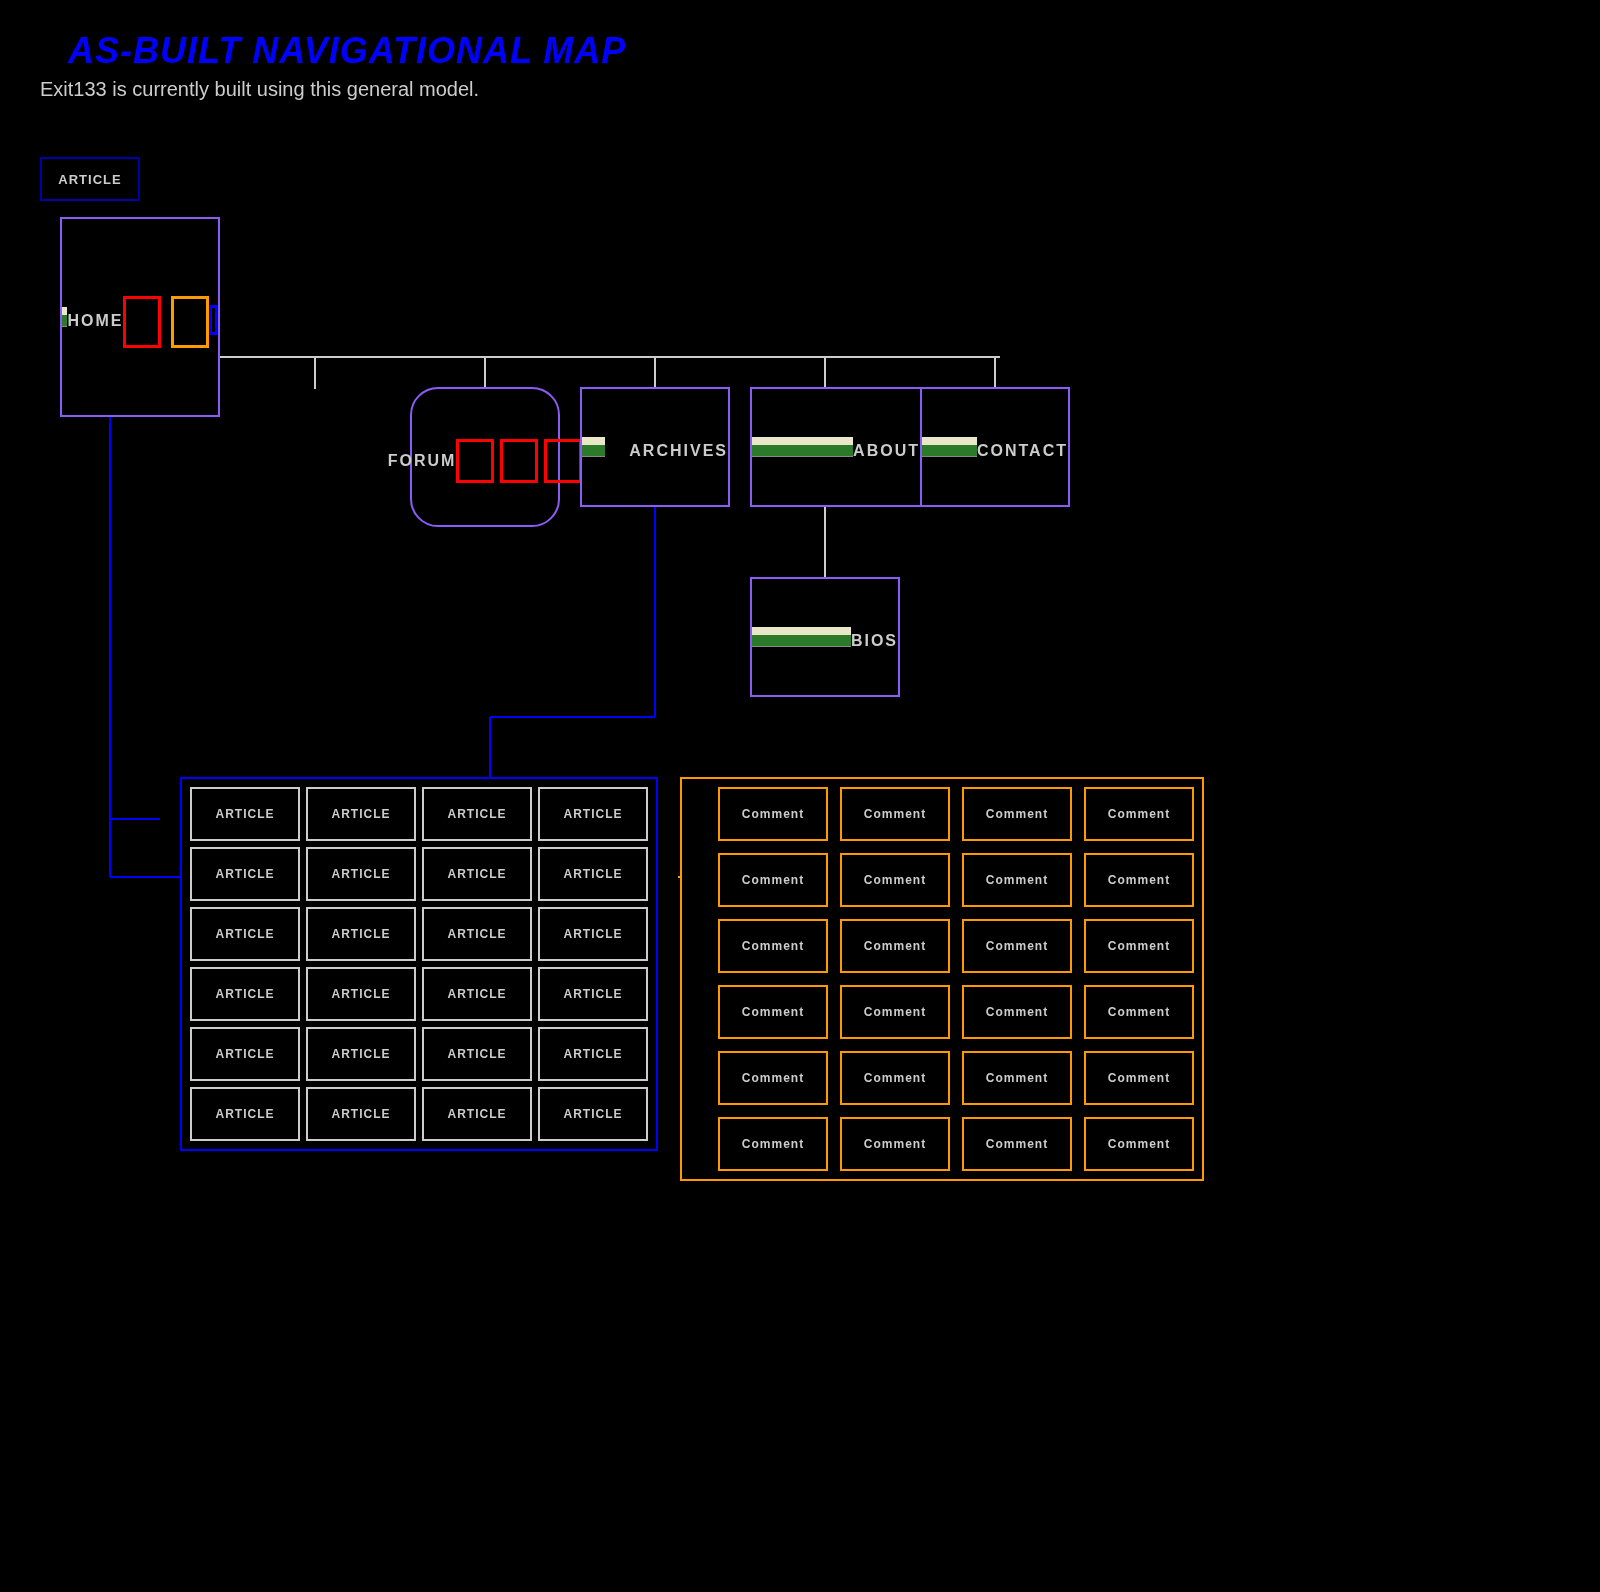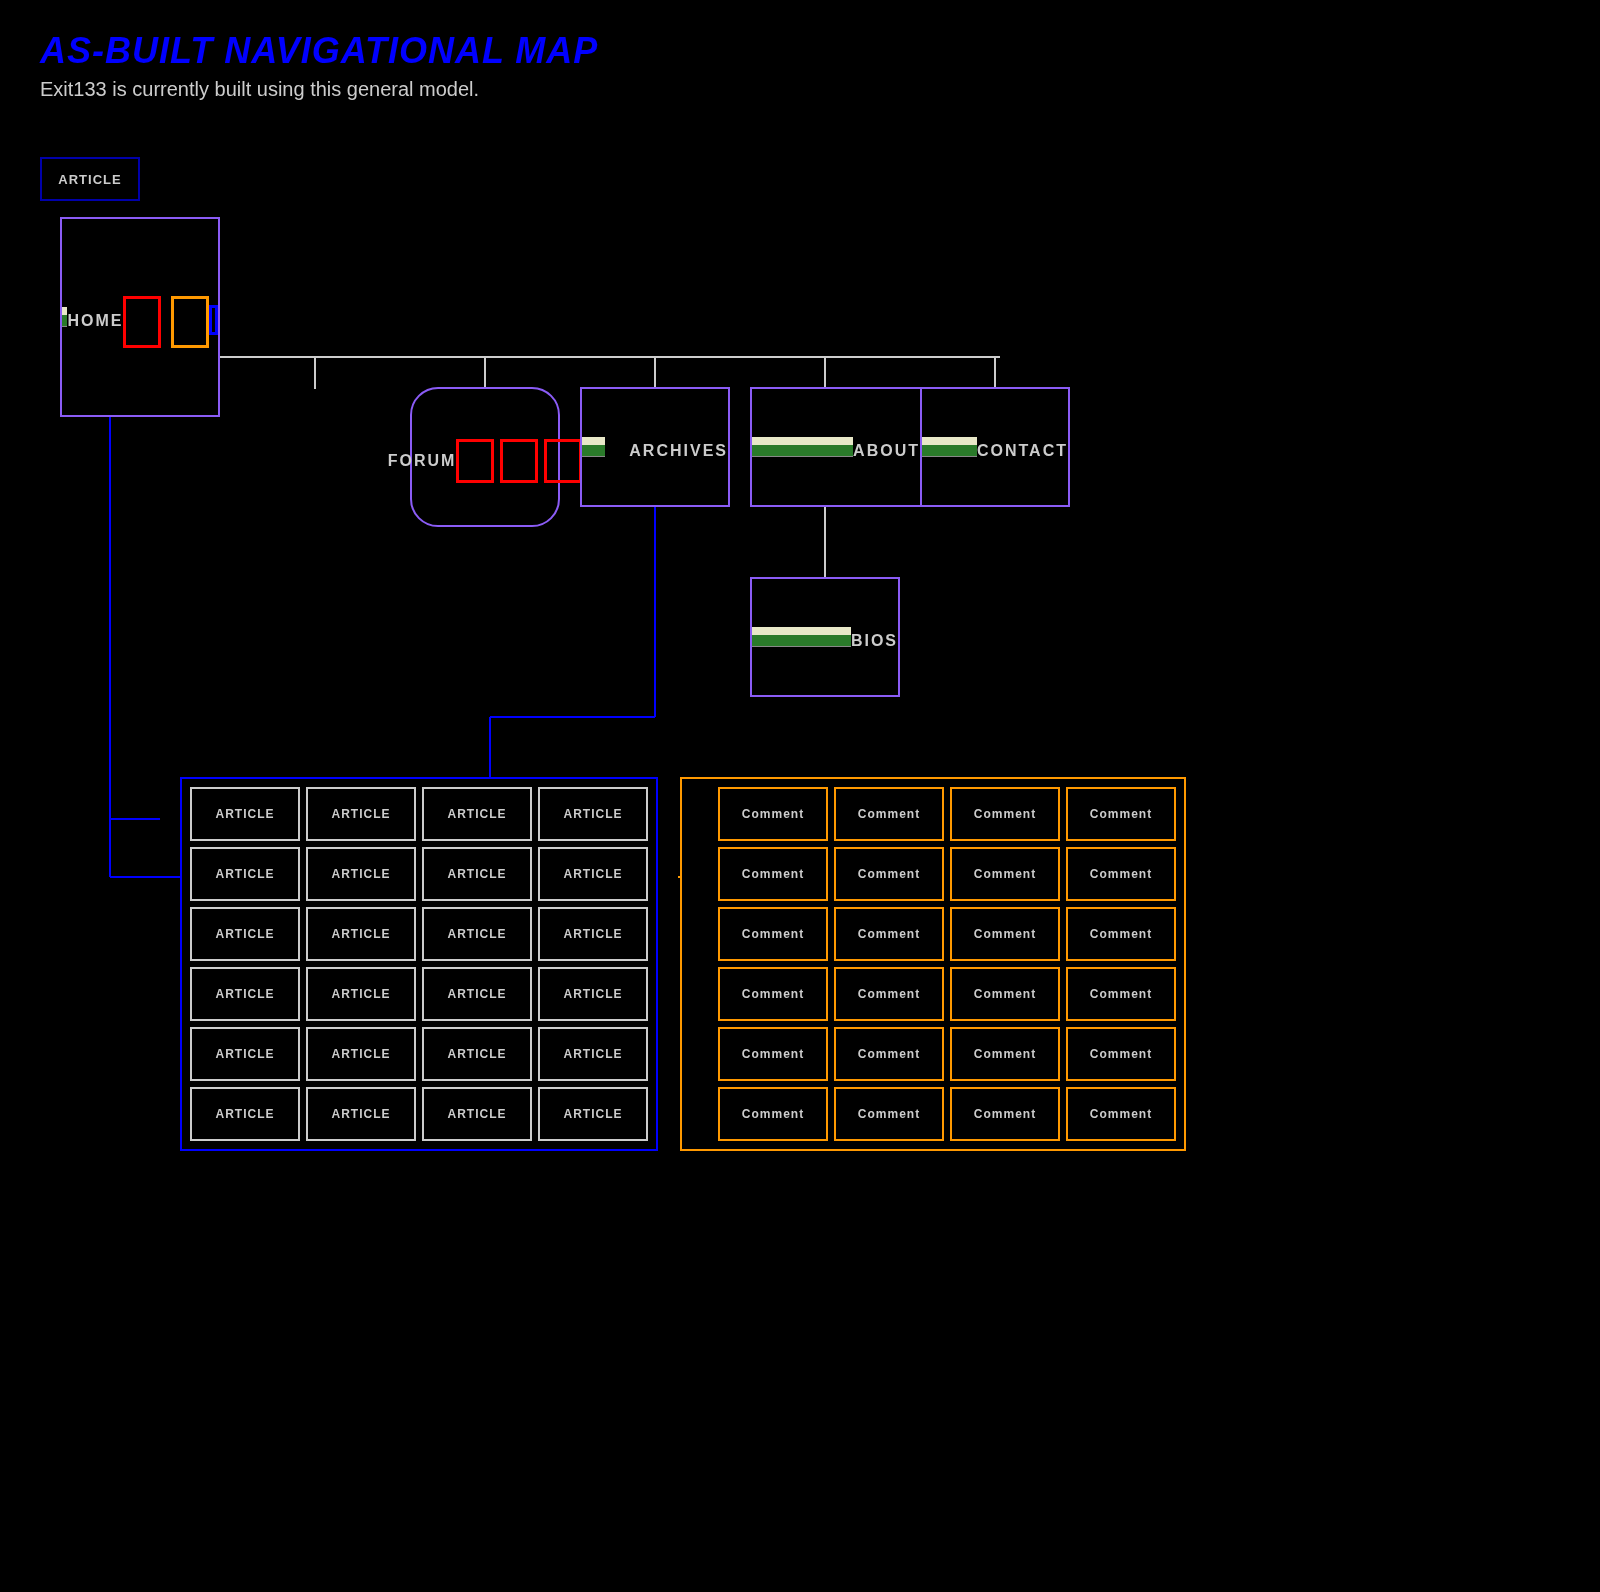--- a/index.html
+++ b/index.html
@@ -12,20 +12,21 @@
       color: #fff;
     }
 
     .page-title {
       font-size: 36px;
       font-weight: 900;
       color: #00f;
       letter-spacing: 1px;
       margin-bottom: 6px;
       font-style: italic;
+      margin-left: 28px;
     }
     .page-subtitle {
       font-size: 20px;
       color: #ccc;
       margin-bottom: 56px;
     }
 
     .map-container {
       position: relative;
       width: 1100px;
@@ -211,21 +212,21 @@
       top: 620px;
       border: 2px solid #f90;
       padding: 8px;
       background: #000;
     }
 
     .comments-grid {
       display: grid;
       grid-template-columns: repeat(4, 110px);
       grid-template-rows: repeat(6, 54px);
-      gap: 6px;
+      gap: 12px;
       padding-left: 28px;
     }
 
     .comment-cell {
       border: 2px solid #f90;
       background: #000;
       display: flex;
       align-items: center;
       justify-content: center;
     }

